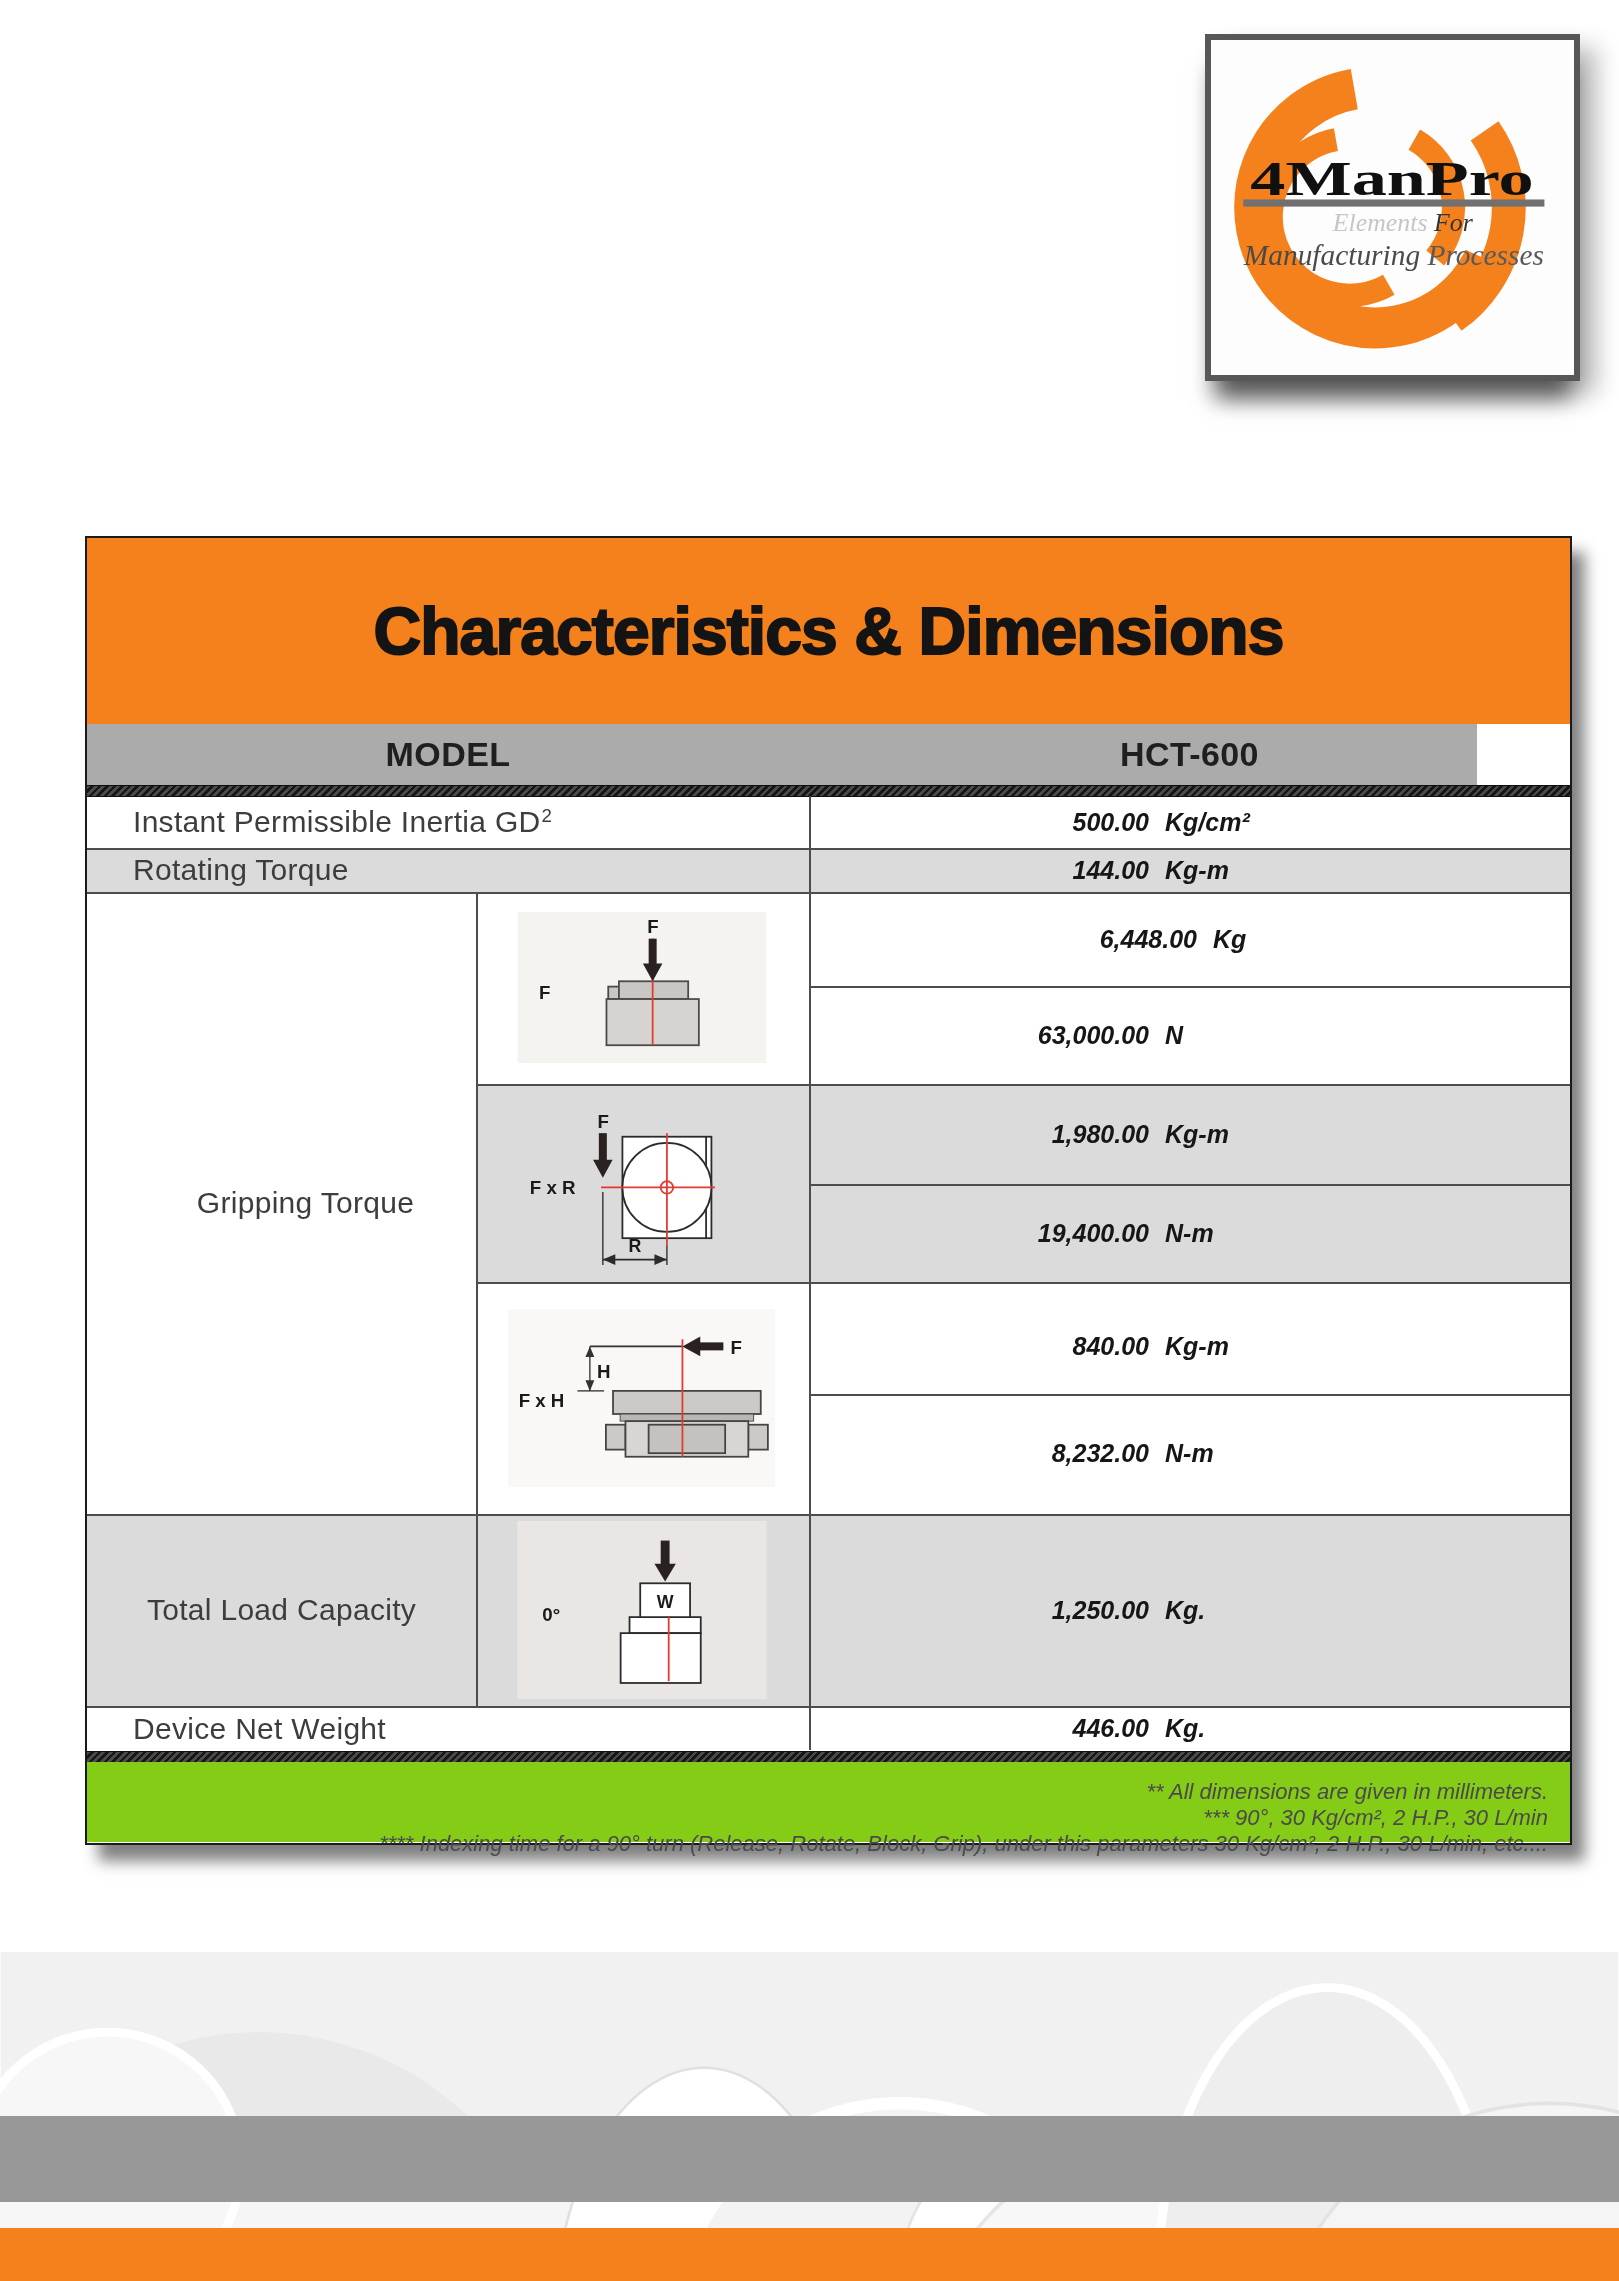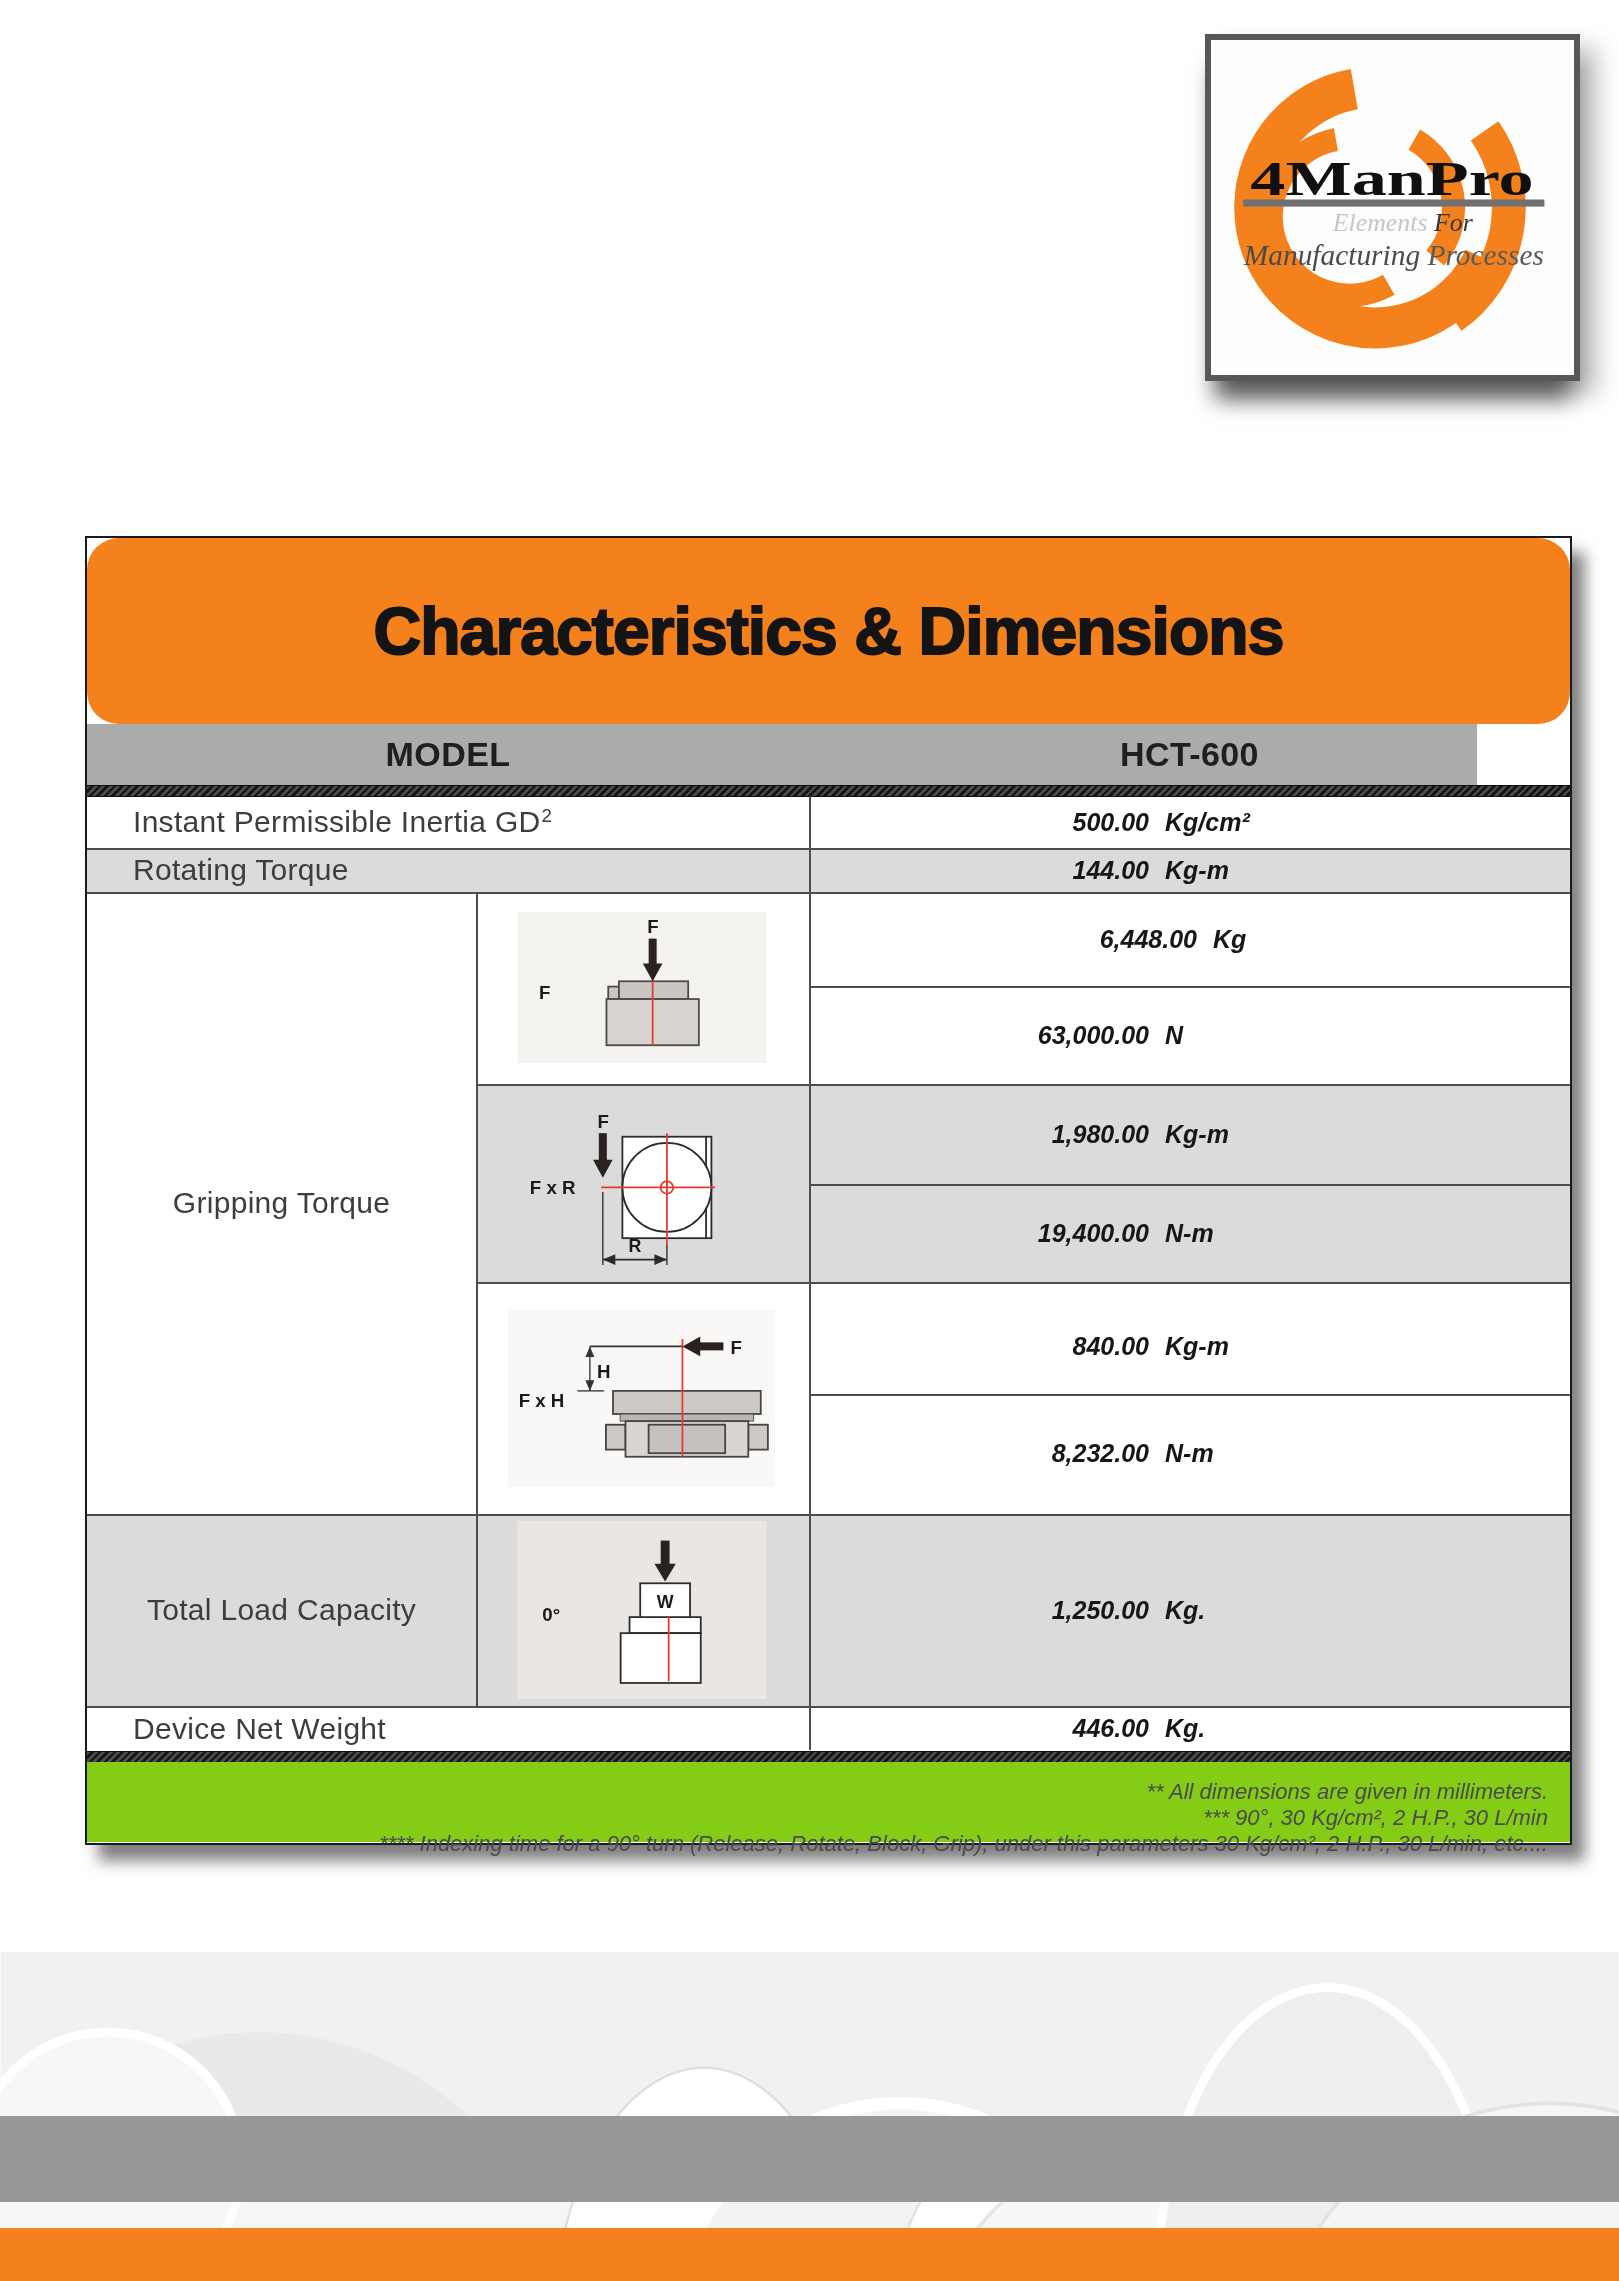--- a/index.html
+++ b/index.html
@@ -9,21 +9,21 @@
   
   .logo-box{position:absolute;left:1205px;top:34px;width:363px;height:335px;background:#fdfdfd;
             border:6.2px solid #575757;
             box-shadow:0 27px 21.4px -9px rgba(0,0,0,.55), 16px 12.5px 23px rgba(0,0,0,.28);}
   .logo-box svg{display:block;}
 
   
   .panel{position:absolute;left:85px;top:536px;width:1483px;height:1305px;background:#ffffff;
          border:2.7px solid #1a1a1a;box-shadow:12.5px 16px 14.3px rgba(0,0,0,.5);}
   .o-header{position:absolute;left:0;top:0;width:1483px;height:186px;background:#F5811C;
-            display:flex;align-items:center;justify-content:center;border-radius:32px;}
+            display:flex;align-items:center;justify-content:center;}
   .o-header .title{font-size:66px;font-weight:700;color:#141414;letter-spacing:-0.9px;
                    -webkit-text-stroke:2px #141414;}
   .model-bar{position:absolute;left:0;top:186px;width:1390px;height:61px;background:#ABABAB;}
   .model-bar span{position:absolute;top:0;height:61px;line-height:61px;text-align:center;
                   font-size:34px;font-weight:700;color:#1f1f1f;letter-spacing:0.4px;}
   .model-label{left:0;width:722px;}
   .model-value{left:722px;width:761px;}
   .hatch{position:absolute;left:0;width:1483px;height:11.6px;
          background:repeating-linear-gradient(135deg,#4a4a4a 0 2.7px,#161616 2.7px 5.3px);
          border-top:0.9px solid #0e0e0e;border-bottom:0.9px solid #0e0e0e;box-sizing:border-box;}
@@ -111,21 +111,21 @@
     <div class="vline" style="left:722px;top:258px;height:954px;"></div>
     <div class="vline" style="left:389px;top:354px;height:814px;"></div>
 
     <div class="row-label" style="top:258px;height:52px;">
       <span>Instant Permissible Inertia GD</span>
         <sup>2</sup>
     </div>
     <div class="row-label" style="top:310px;height:44px;align-items:center;">
       <span>Rotating Torque</span>
     </div>
-    <div class="cell-label" style="left:0;top:354px;width:389px;height:622px;">
+    <div class="cell-label" style="left:0;top:354px;width:389px;height:622px;padding-left:24px;">
       <span>Gripping Torque</span>
     </div>
     <div class="cell-label" style="left:0;top:976px;width:389px;height:192px;">
       <span>Total Load Capacity</span>
     </div>
     <div class="row-label" style="top:1168px;height:45px;">
       <span>Device Net Weight</span>
     </div>
 
     <div class="val" style="top:258px;height:52px;">

